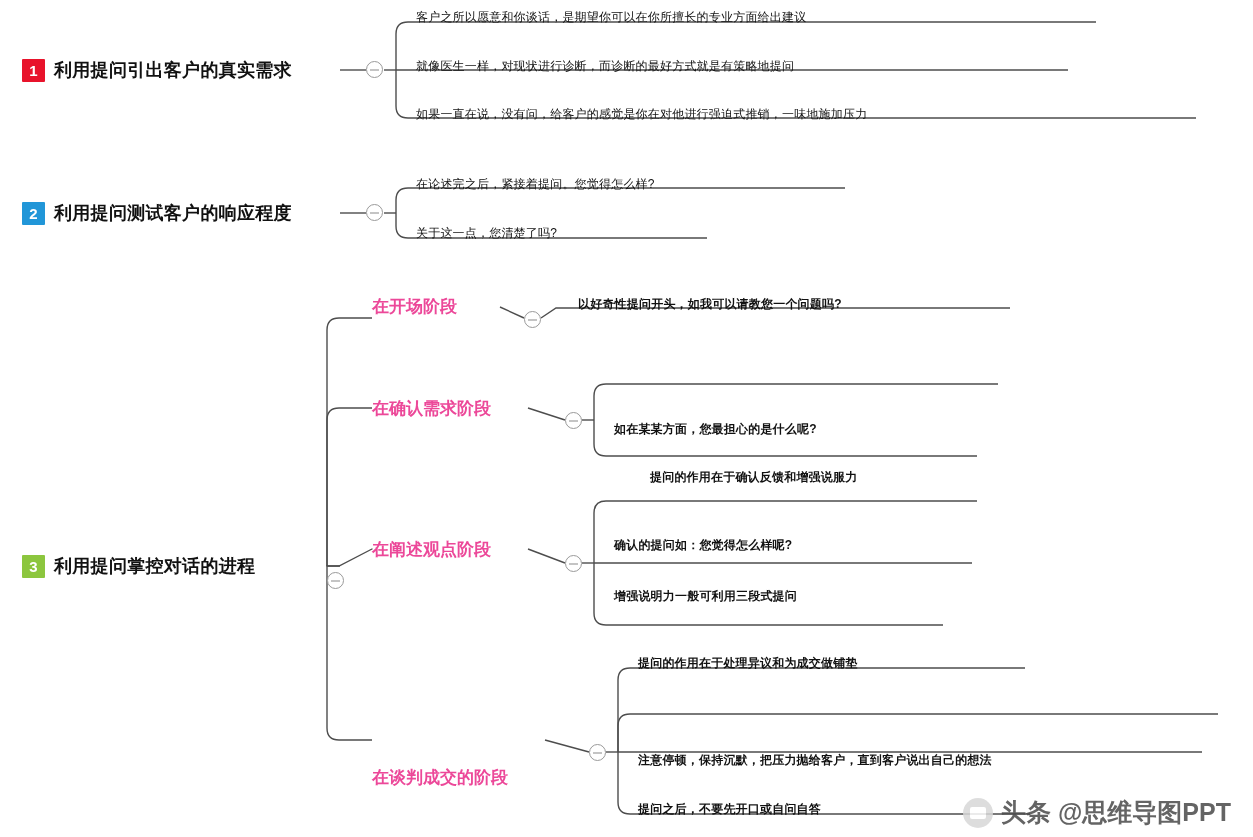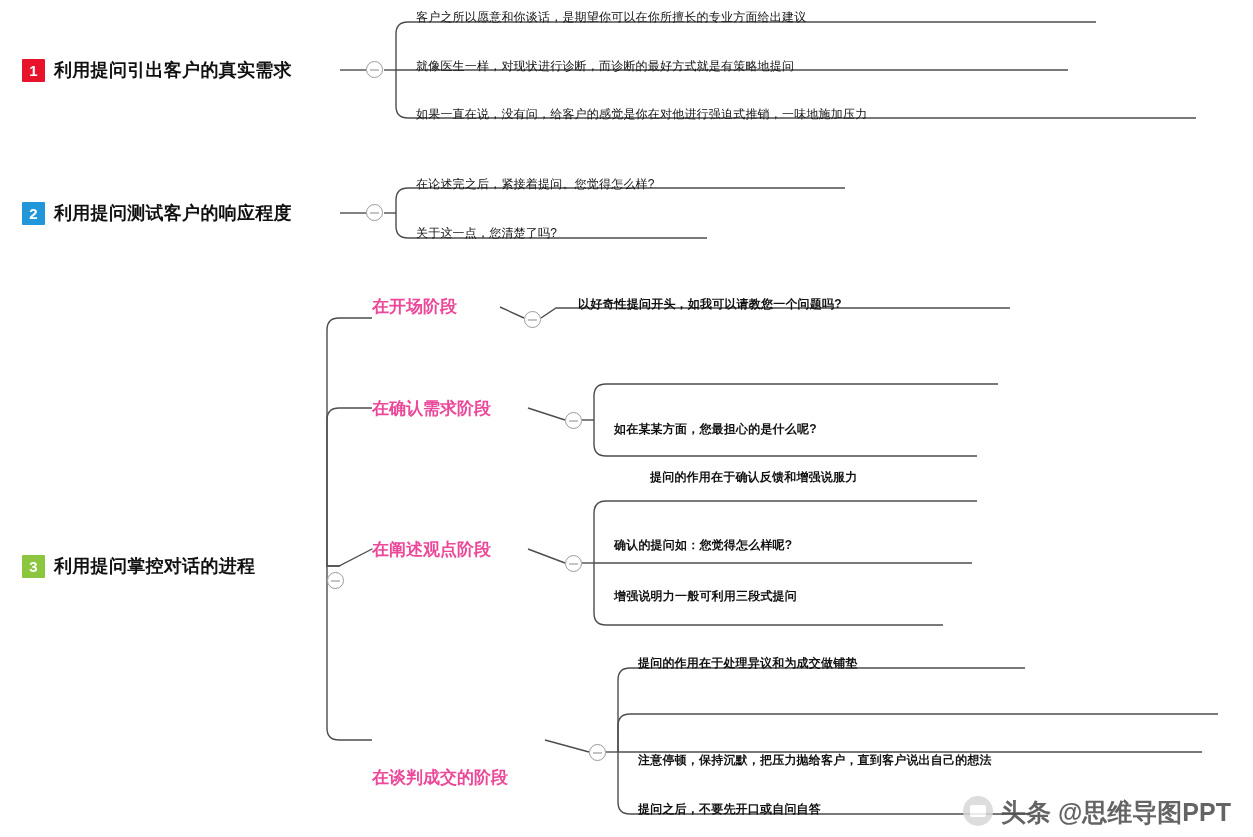--- a/index.html
+++ b/index.html
@@ -86,21 +86,21 @@
     top: 50%;
     height: 1px;
     background: #8a8a8a;
     transform: translateY(-0.5px);
   }
   .watermark {
     position: absolute;
     right: 22px;
     bottom: 8px;
     display: flex;
-    align-items: flex-start;
+    align-items: center;
     gap: 8px;
     color: #4a4a4a;
     font-size: 25px;
     font-weight: bold;
     opacity: 0.85;
   }
   .wm-logo {
     width: 30px;
     height: 30px;
     border-radius: 50%;

